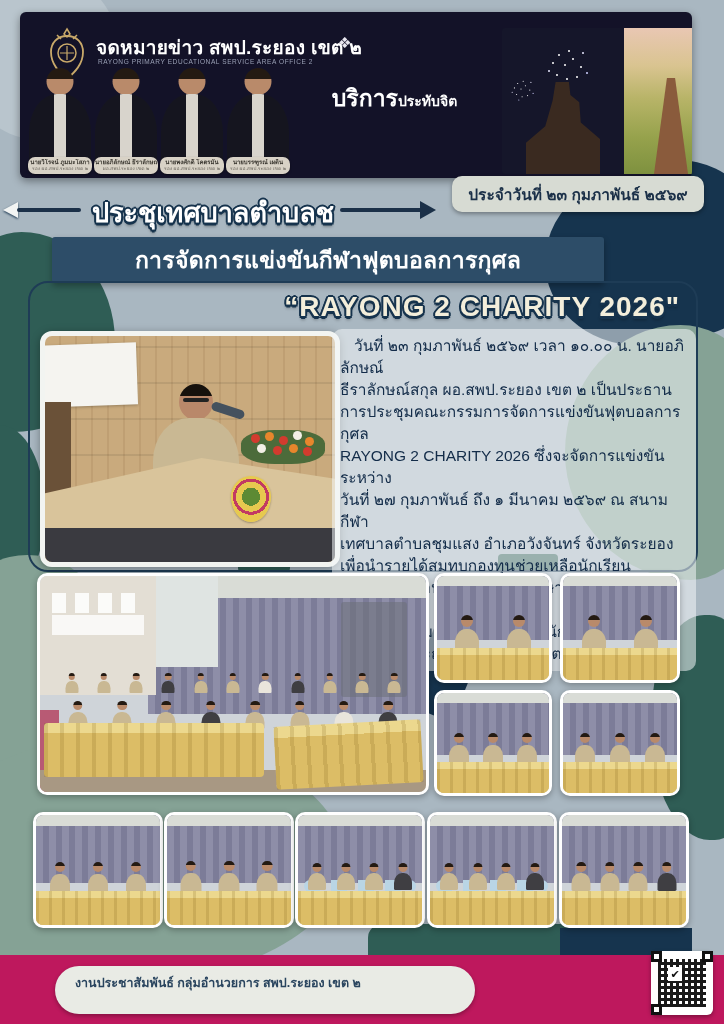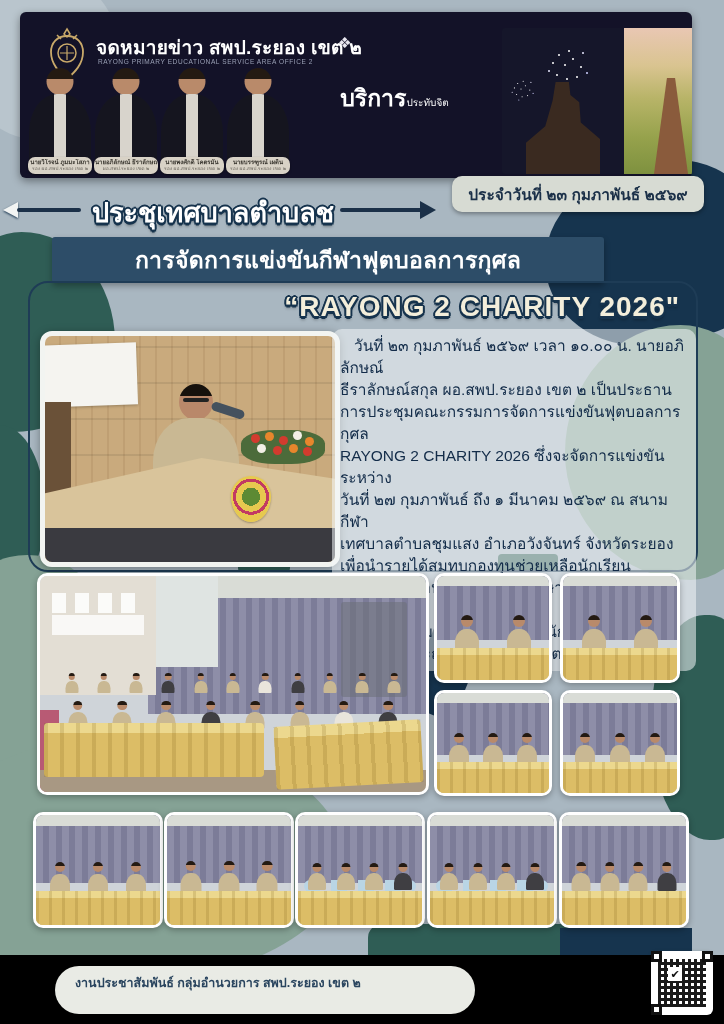--- a/index.html
+++ b/index.html
@@ -29,21 +29,21 @@
        width:62px;height:70px;border-radius:45% 45% 4% 4%/55% 55% 4% 4%;
        background:linear-gradient(90deg,#15151f 40%,#d8d4cc 40% 60%,#15151f 60%);}
   .nameplate{position:absolute;left:50%;transform:translateX(-50%);bottom:4px;width:62px;
        background:#d8d2c6;border-radius:7px;padding:2px 1px;text-align:center;line-height:1.15;
        box-shadow:0 1px 2px rgba(0,0,0,.5);}
   .nameplate .nm{font-size:6px;font-weight:bold;color:#3a3730;white-space:nowrap;overflow:hidden;display:block;}
   .nameplate .rl{font-size:5px;color:#6b675e;white-space:nowrap;overflow:hidden;display:block;}
   
   .slogan{position:absolute;left:272px;top:72px;width:205px;color:#fff;text-align:center;line-height:1.25;}
   .slogan .big{font-size:23px;font-weight:800;}
-  .slogan .small{font-size:10px;font-weight:400;}
+  .slogan .small{font-size:14px;font-weight:700;}
   
   .landscape{position:absolute;left:482px;top:16px;width:214px;height:146px;overflow:hidden;border-radius:3px;}
   .ls-sky{position:absolute;left:0;top:0;width:122px;height:100%;background:#15162a;}
   .fw{position:absolute;width:2px;height:2px;border-radius:50%;background:#fff;
       box-shadow:8px -6px 0 #fff,16px 2px 0 #fff,12px 12px 0 #fff,2px 14px 0 #fff,-8px 10px 0 #fff,
       -12px -2px 0 #fff,-6px -10px 0 #fff,4px -14px 0 #fff,18px -12px 0 #e8e8ff,-16px 6px 0 #e8e8ff,
       22px 8px 0 #cfd0ff,-4px 20px 0 #cfd0ff;}
   .statue{position:absolute;left:24px;bottom:0;width:74px;height:92px;background:#3a2a20;
       clip-path:polygon(40% 0,58% 0,60% 14%,72% 22%,74% 44%,100% 62%,100% 100%,0 100%,0 66%,26% 48%,36% 20%);}
   .ls-field{position:absolute;left:122px;top:0;width:92px;height:100%;
@@ -136,21 +136,21 @@
   .bp-cabinet{position:absolute;left:78%;top:12%;width:17%;height:44%;background:#6b6f78;opacity:.55;border-radius:3px;}
   .bp-drape{position:absolute;left:0;bottom:0;width:5%;height:38%;background:#b85a74;}
   .bp-floor{position:absolute;left:0;bottom:0;width:100%;height:10%;background:#a89883;}
   .bp-t1{position:absolute;left:1%;bottom:7%;width:57%;height:25%;border-radius:4px;
       background:linear-gradient(#ecd88e 0 18%,#dcbd66 18%);}
   .bp-t2{position:absolute;left:61%;bottom:3%;width:38%;height:29%;border-radius:4px;transform:rotate(-3deg);
       background:linear-gradient(#ecd88e 0 18%,#dcbd66 18%);}
   .bp-t1::after,.bp-t2::after{content:"";position:absolute;inset:0;
       background:repeating-linear-gradient(90deg,rgba(120,90,20,.18) 0 4px,transparent 4px 16px);}
   
-  .footer{left:0;top:955px;width:724px;height:69px;background:#000000;}
+  .footer{left:0;top:955px;width:724px;height:69px;background:#be185d;}
   .f-pill{position:absolute;left:55px;top:11px;width:420px;height:48px;background:#e9ebe5;border-radius:26px;
       padding:4px 20px;box-sizing:border-box;box-shadow:0 2px 4px rgba(0,0,0,.3);}
   .f-line1{color:#29445e;font-size:12.5px;font-weight:600;margin-top:3px;white-space:nowrap;}
   .f-line2{display:flex;align-items:center;gap:6px;margin-top:3px;color:#29445e;font-size:12.5px;font-weight:600;}
   .fb-box{display:inline-flex;align-items:center;justify-content:center;width:17px;height:17px;background:#fff;border-radius:3px;}
   .fb-circle{display:inline-flex;align-items:center;justify-content:center;width:15px;height:15px;border-radius:50%;
       background:#1877f2;color:#fff;font-size:11px;font-weight:bold;font-family:"Liberation Serif",serif;}
   .qr-box{left:651px;top:951px;width:62px;height:64px;background:#fff;border-radius:6px;
       box-shadow:0 2px 4px rgba(0,0,0,.35);}
   .qr{position:absolute;left:7px;top:8px;width:48px;height:48px;

